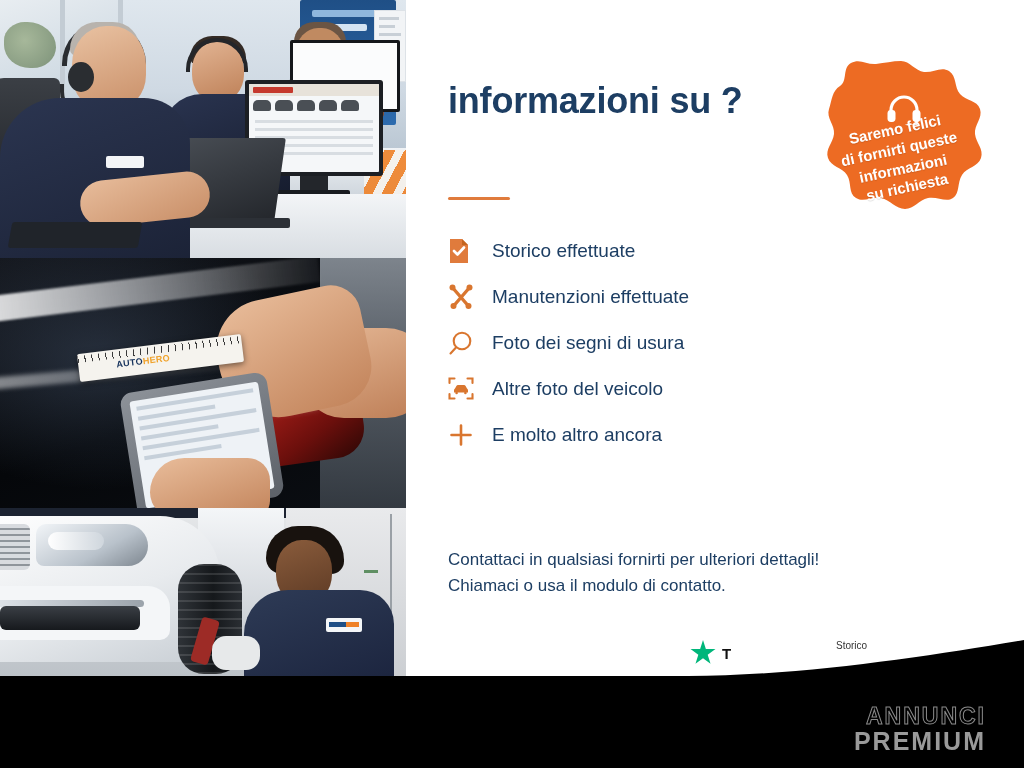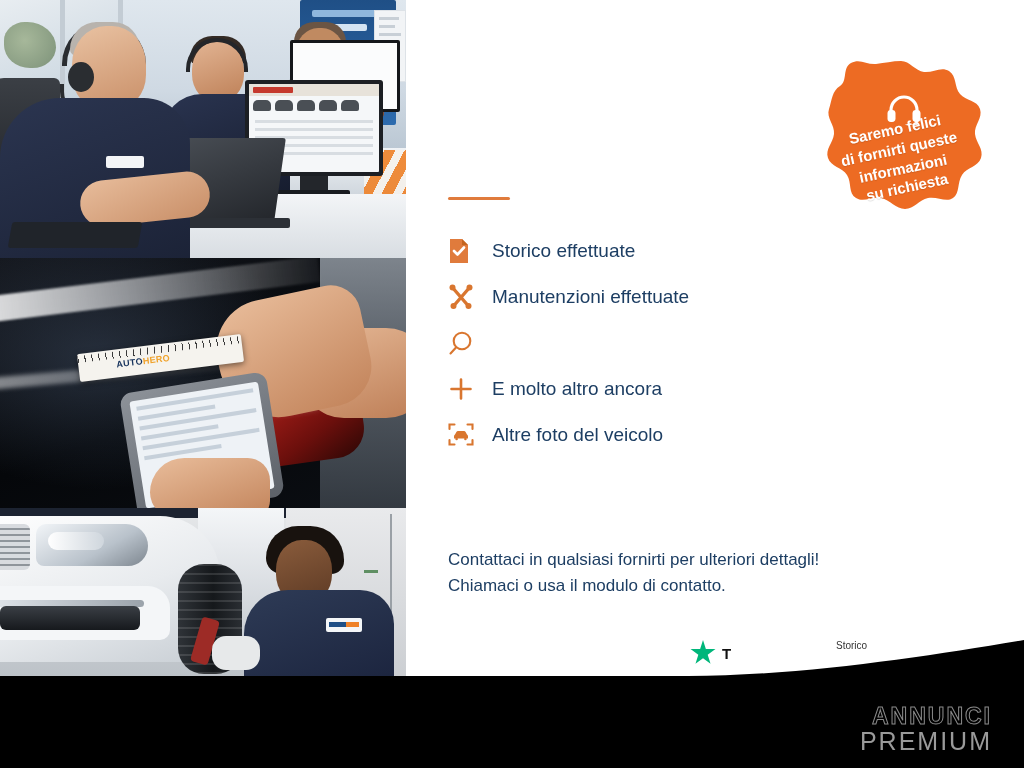--- a/index.html
+++ b/index.html
@@ -173,24 +173,24 @@
       transform:rotate(-12deg);color:#fff;font-weight:bold;font-size:15px;line-height:1.32;
       text-shadow:0 1px 1px rgba(0,0,0,.12);}
 
   
   .trust{position:absolute;left:690px;top:640px;display:flex;align-items:center;gap:6px;}
   .trust .star{width:26px;height:26px;background:#00b67a;
       clip-path:polygon(50% 0%,61% 35%,98% 35%,68% 57%,79% 91%,50% 70%,21% 91%,32% 57%,2% 35%,39% 35%);}
   .trust .tlabel{font-size:15px;font-weight:bold;color:#111;}
   .excellent{position:absolute;left:836px;top:640px;font-size:10px;color:#333;}
   .blackcurve{position:absolute;left:0;bottom:0;width:1024px;height:130px;}
-  .logo{position:absolute;right:32px;bottom:14px;text-align:right;line-height:1;}
+  .logo{position:absolute;right:38px;bottom:14px;text-align:right;line-height:1;}
   .logo .l1{font-size:23px;letter-spacing:2px;color:#3a3a3a;
       -webkit-text-stroke:1px #8a8a8a;color:transparent;font-weight:bold;}
-  .logo .l2{font-size:25px;letter-spacing:2px;color:#9a9a9a;font-weight:normal;margin-top:1px;}
+  .logo .l2{font-size:25px;letter-spacing:2px;color:#9a9a9a;font-weight:bold;margin-top:1px;}
 </style>
 </head>
 <body>
 
 <div class="stage">
 
   <div class="photo-col">
 
     <div class="photo photo-1">
       <div class="p1">
@@ -328,20 +328,21 @@
         <div class="glove"></div>
       </div>
     </div>
 
     <div class="photo-black"></div>
   </div>
 
   <div class="content">
 
     <div class="headline">
+      <div>informazioni su ?</div>
     </div>
 
     <div class="rule"></div>
 
     <div class="features">
 
       <div class="feature">
         <span class="ficon">
           <svg width="22" height="26" viewBox="0 0 22 26">
             <path d="M2 1h12l6 6v18H2z" fill="#E07B3C"></path>
@@ -366,46 +367,47 @@
         <span class="flabel">Manutenzioni effettuate</span>
       </div>
 
       <div class="feature">
         <span class="ficon">
           <svg width="26" height="26" viewBox="0 0 26 26">
             <circle cx="14" cy="11" r="8.3" fill="none" stroke="#D9762F" stroke-width="2.1"></circle>
             <path d="M8 17.5L2.5 23.5" stroke="#D9762F" stroke-width="2.1" stroke-linecap="round"></path>
           </svg>
         </span>
-      </div>
-
-      <div class="feature">
-        <span class="ficon">
-          <svg width="26" height="26" viewBox="0 0 26 26">
-            <path d="M13 3.5v19M3.5 13h19" stroke="#D9762F" stroke-width="2.6" stroke-linecap="round"></path>
-          </svg>
-        </span>
-        <span class="flabel">E molto altro ancora</span>
+        <span class="flabel">Foto dei segni di usura</span>
       </div>
 
       <div class="feature">
         <span class="ficon">
           <svg width="26" height="26" viewBox="0 0 26 26">
             <g stroke="#D9762F" stroke-width="2.1" fill="none" stroke-linecap="round">
               <path d="M1.5 7V2.5h5"></path>
                 <path d="M19.5 2.5h5V7"></path>
               <path d="M24.5 18v4.5h-5"></path>
                 <path d="M6.5 22.5h-5V18"></path>
             </g>
             <path d="M6 16.5h14v-2.3c0-.7-.4-1.3-1-1.6l-1.4-2.7c-.3-.6-.9-1-1.6-1h-6c-.7 0-1.3.4-1.6 1L7 12.6c-.6.3-1 .9-1 1.6z" fill="#D9762F"></path>
             <circle cx="8.6" cy="17" r="1.3" fill="#D9762F"></circle>
             <circle cx="17.4" cy="17" r="1.3" fill="#D9762F"></circle>
           </svg>
         </span>
         <span class="flabel">Altre foto del veicolo</span>
+      </div>
+
+      <div class="feature">
+        <span class="ficon">
+          <svg width="26" height="26" viewBox="0 0 26 26">
+            <path d="M13 3.5v19M3.5 13h19" stroke="#D9762F" stroke-width="2.6" stroke-linecap="round"></path>
+          </svg>
+        </span>
+        <span class="flabel">E molto altro ancora</span>
       </div>
     </div>
 
 
     <div class="sub">
       <div>Contattaci in qualsiasi fornirti per ulteriori dettagli!</div>
       <div>Chiamaci o usa il modulo di contatto.</div>
     </div>
   </div>
 

